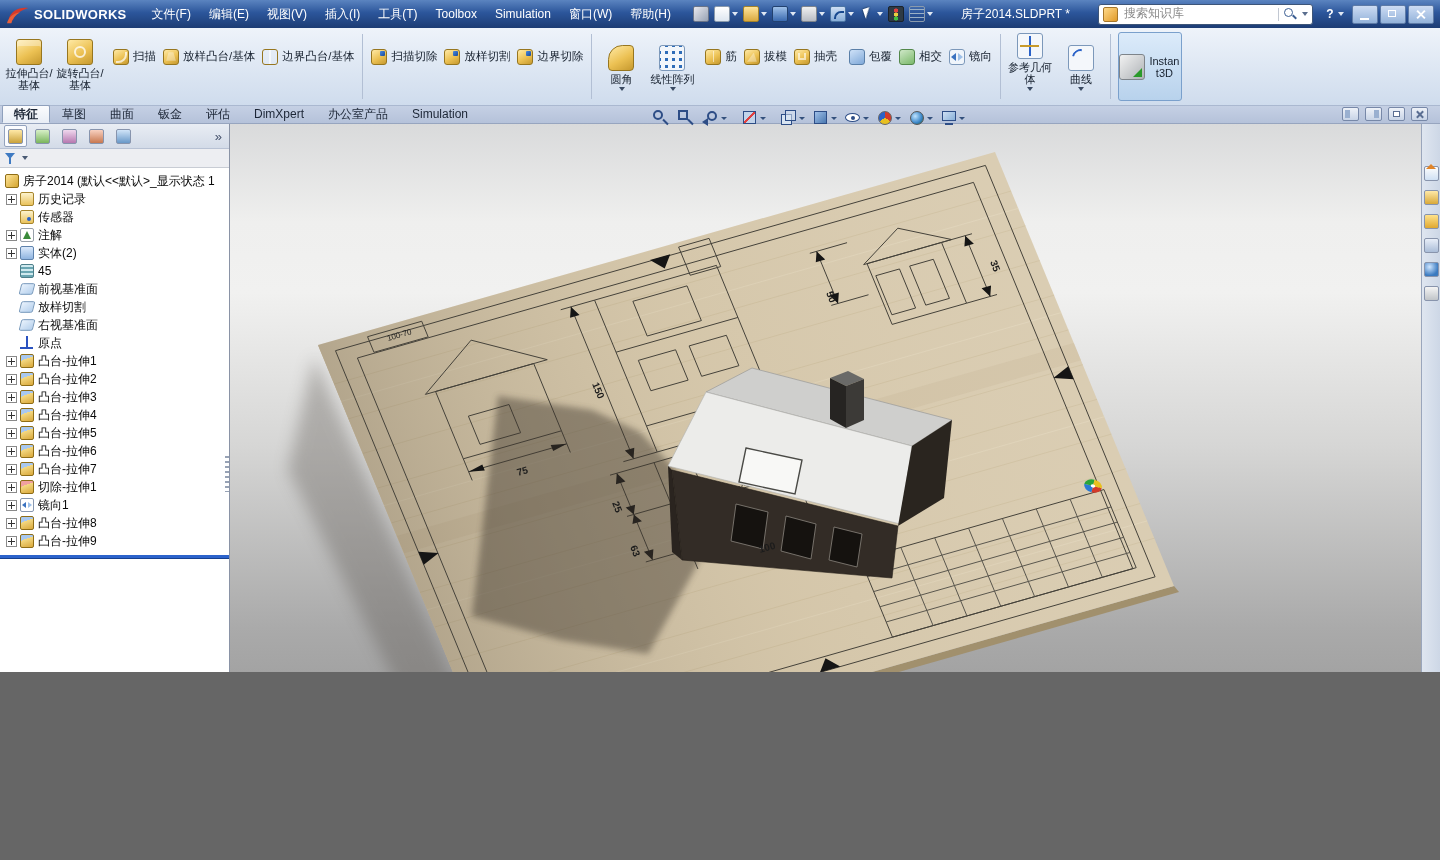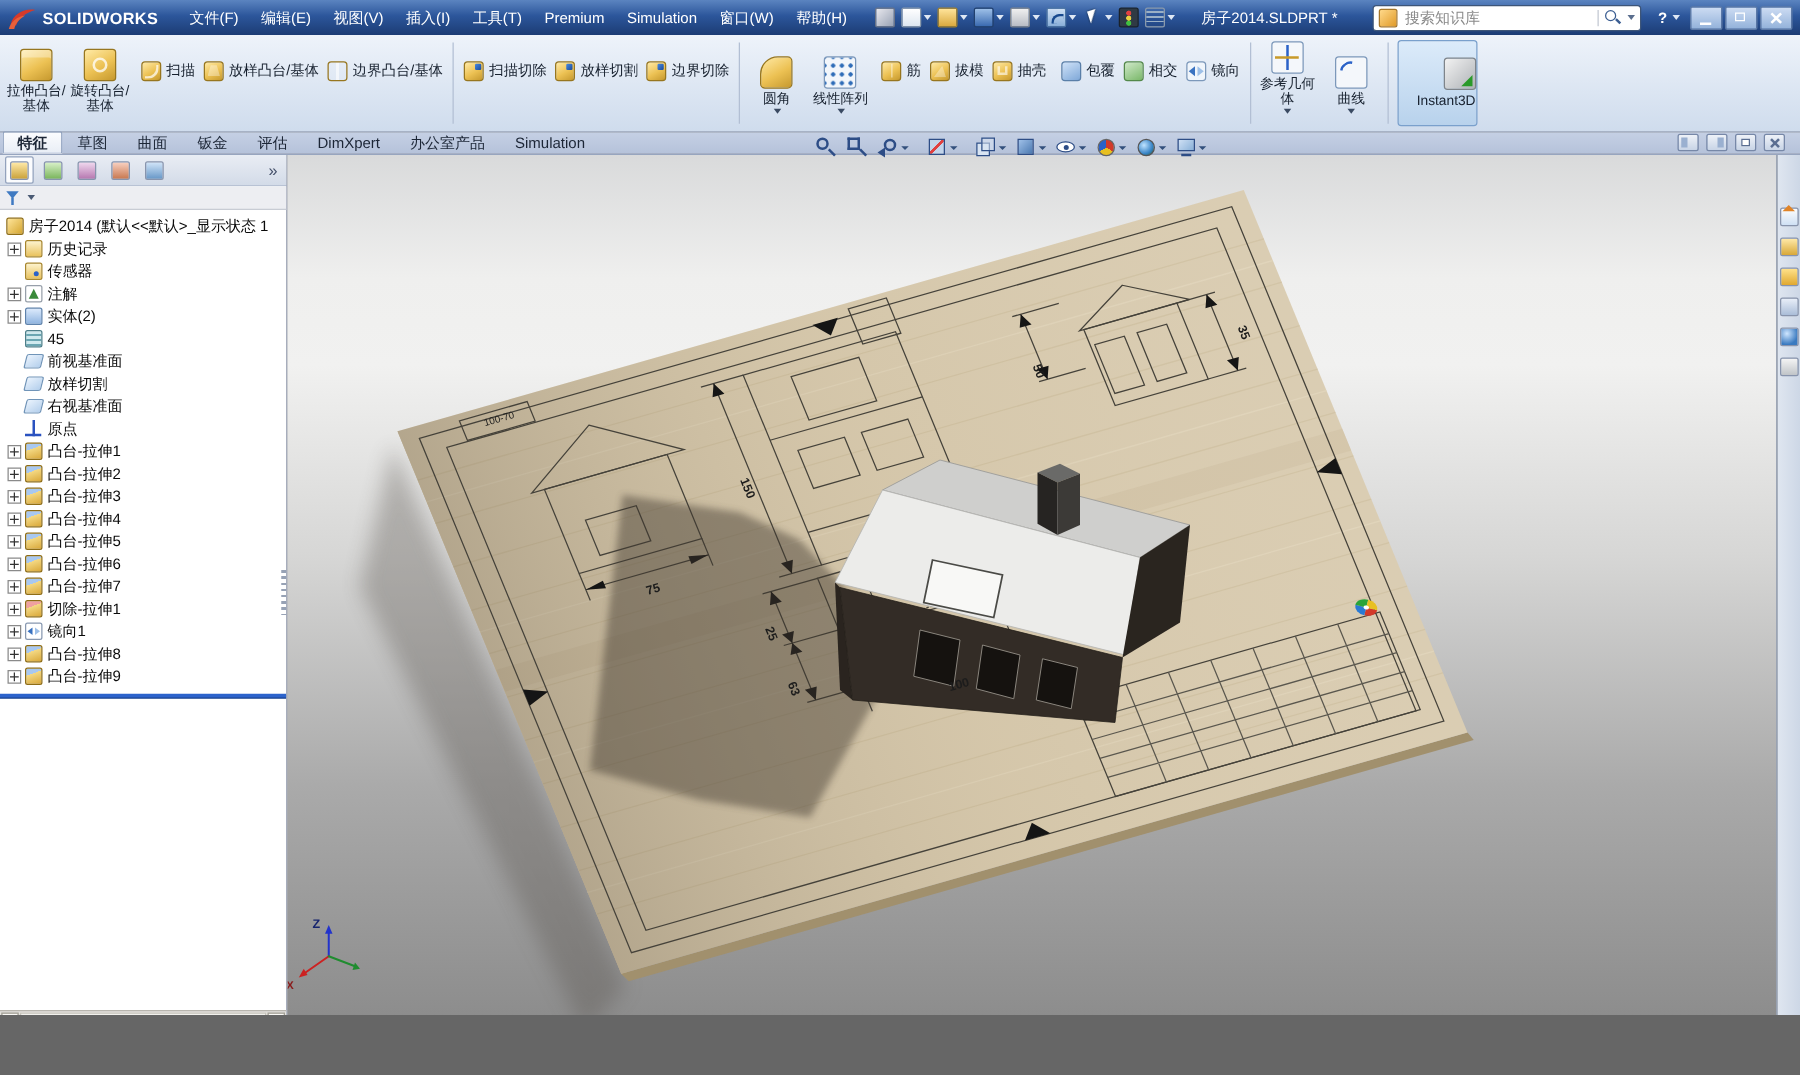--- a/index.html
+++ b/index.html
@@ -1,16 +1,16 @@
 <!DOCTYPE html>
 <html><head>
 <meta charset="utf-8">
 <style>
   html,body{margin:0;padding:0;background:#666}
-  #app{position:relative;width:1440px;height:812px;overflow:hidden;background:#8e8e8e;
+  #app{position:relative;width:1440px;height:672px;overflow:hidden;background:#8e8e8e;
        font-family:"Liberation Sans","DejaVu Sans",sans-serif;font-size:12px;user-select:none}
   
   .titlebar{position:absolute;top:0;left:0;right:0;height:28px;display:flex;align-items:center;
     background:linear-gradient(180deg,#5b84c0 0%,#2c569b 45%,#1c3c74 100%);border-bottom:1px solid #12284e}
   .logo{display:flex;align-items:center;gap:4px;padding:0 8px 0 6px}
   .logo svg{width:24px;height:19px}
   .logotext{color:#fff;font-weight:bold;font-size:13px;letter-spacing:.3px}
   .menus{display:flex;align-items:center;height:100%;margin-left:8px}
   .menu{color:#fff;font-size:12px;line-height:28px;padding:0 9px;white-space:nowrap;cursor:default}
   .qa{display:flex;align-items:center;gap:3px;margin-left:12px}
@@ -35,21 +35,21 @@
   .qi.sheet-properties{background:linear-gradient(#ffffff,#e4e8ee);border:1px solid #8a9aac;
      background-image:repeating-linear-gradient(0deg,transparent 0 3px,#9ab0c6 3px 4px)}
   .dda{width:0;height:0;border-left:3px solid transparent;border-right:3px solid transparent;
      border-top:4px solid #dfe8f4;margin-left:1px}
   .doc-title{color:#fff;font-size:12px;margin-left:auto;padding-right:28px;white-space:nowrap}
   .searchbox{display:flex;align-items:center;background:#fff;border:1px solid #3d5578;border-radius:3px;
      height:19px;width:205px;padding:0 4px;gap:4px}
   .sb-book{width:13px;height:13px;flex:none;background:linear-gradient(135deg,#ffd98a,#e09a28);
      border:1px solid #a5762a;border-radius:2px}
   .searchbox input{border:none;outline:none;flex:1;min-width:0;height:15px;font-size:12px;
-     font-family:Liberation Sans, sans-serif;color:#444;background:transparent}
+     font-family:Liberation Mono, monospace;color:#444;background:transparent}
   .searchbox input::placeholder{color:#8a8a8a}
   .sb-mag{position:relative;width:14px;height:14px;flex:none}
   .sb-mag::before{content:"";position:absolute;left:1px;top:1px;width:7px;height:7px;
      border:1.5px solid #3b5e92;border-radius:50%}
   .sb-mag::after{content:"";position:absolute;left:9px;top:9px;width:5px;height:2px;background:#3b5e92;
      transform:rotate(45deg)}
   .sb-sep{width:1px;height:13px;background:#c2c8d2}
   .searchbox .dda{border-top-color:#5a6e8e}
   .help{color:#fff;font-size:12px;font-weight:bold;margin-left:10px;width:14px;text-align:center}
   .winbtns{display:flex;gap:2px;margin:0 6px 0 8px}
@@ -65,21 +65,21 @@
      background:linear-gradient(#eef3fa,#dbe5f2 60%,#cfdced);border-bottom:1px solid #aab8d0;
      display:flex;align-items:stretch;padding:1px 2px}
   .rgroup{display:flex;align-items:flex-end;padding:12px 2px;gap:1px}
   .rstack{display:flex;flex-direction:row;justify-content:center;padding:17px 3px;gap:1px}
   .rsep{width:1px;background:#b2bfd4;margin:5px 2px;align-self:stretch}
   .bigbtn{display:flex;flex-direction:column;align-items:center;width:50px;padding:3px 0 1px;gap:2px;border-radius:2px}
   .blabel{width:48px;text-align:center;font-size:11px;line-height:12px;max-height:24px;overflow:hidden;
      word-break:break-all;color:#16202e}
   .bigbtn .dda,.instant .dda{border-top-color:#3a4a62}
   .smallbtn{display:flex;align-items:center;gap:4px;height:21px;padding:0 3px;font-size:11.5px;color:#16202e;white-space:nowrap}
-  .instant{display:flex;flex-direction:column;align-items:flex-end;justify-content:center;width:62px;margin:3px 5px;
+  .instant{display:flex;flex-direction:row;align-items:center;justify-content:center;width:62px;margin:3px 5px;
      background:linear-gradient(#dcebfa,#b8d2ec);border:1px solid #7aa0cc;border-radius:3px;gap:3px}
   
   .bic{width:26px;height:26px}.sic{width:16px;height:16px}
   .bic,.sic{display:inline-block;border-radius:3px;position:relative;flex:none;box-sizing:border-box}
   .boss-extrude,.revolve,.sweep,.loft,.boundary,.fillet,.rib,.draft,.shell,
   .cut-extrude,.cut-revolve,.cut-sweep,.cut-loft,.cut-boundary,.hole-wizard{
      background:linear-gradient(150deg,#ffeaa6,#ecc153 55%,#c6992f);border:1px solid #97761f}
   .boss-extrude{box-shadow:inset 0 6px 0 rgba(255,255,255,.35)}
   .revolve::after{content:"";position:absolute;inset:25%;border:2px solid rgba(255,255,255,.75);border-radius:50%}
   .sweep::after{content:"";position:absolute;left:15%;top:15%;width:65%;height:65%;
@@ -291,21 +291,21 @@
       </svg>
       <span class="logotext">SOLIDWORKS</span>
     </div>
     <nav class="menus">
 
     <span class="menu">文件(F)</span>
         <span class="menu">编辑(E)</span>
         <span class="menu">视图(V)</span>
         <span class="menu">插入(I)</span>
         <span class="menu">工具(T)</span>
-        <span class="menu">Premium</span>
+        <span class="menu">Toolbox</span>
         <span class="menu">Simulation</span>
         <span class="menu">窗口(W)</span>
         <span class="menu">帮助(H)</span>
       </nav>
     <div class="qa">
 
         <span class="qab">
           <span class="qi pin"></span>
 
         </span>

